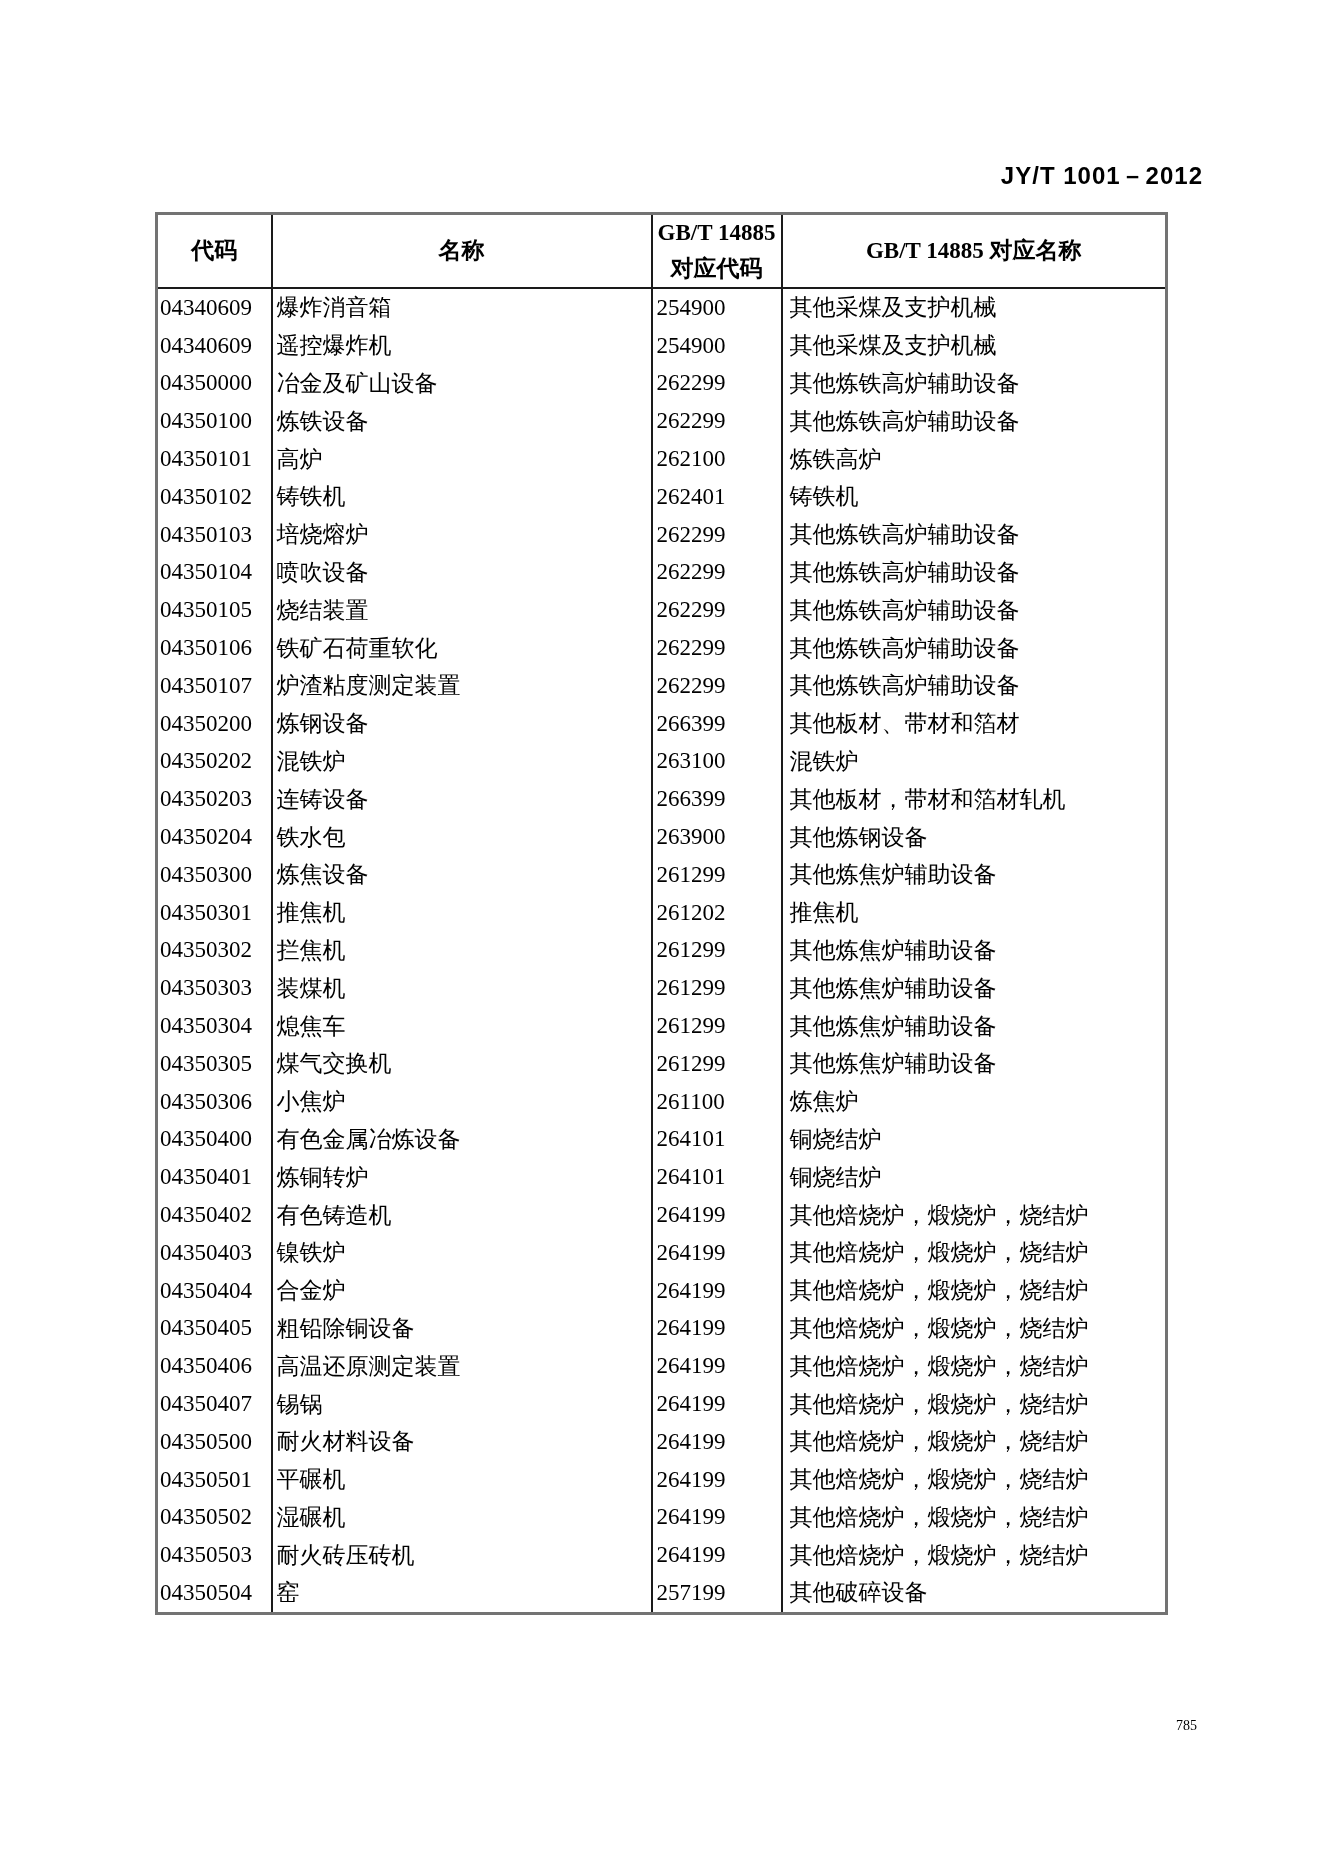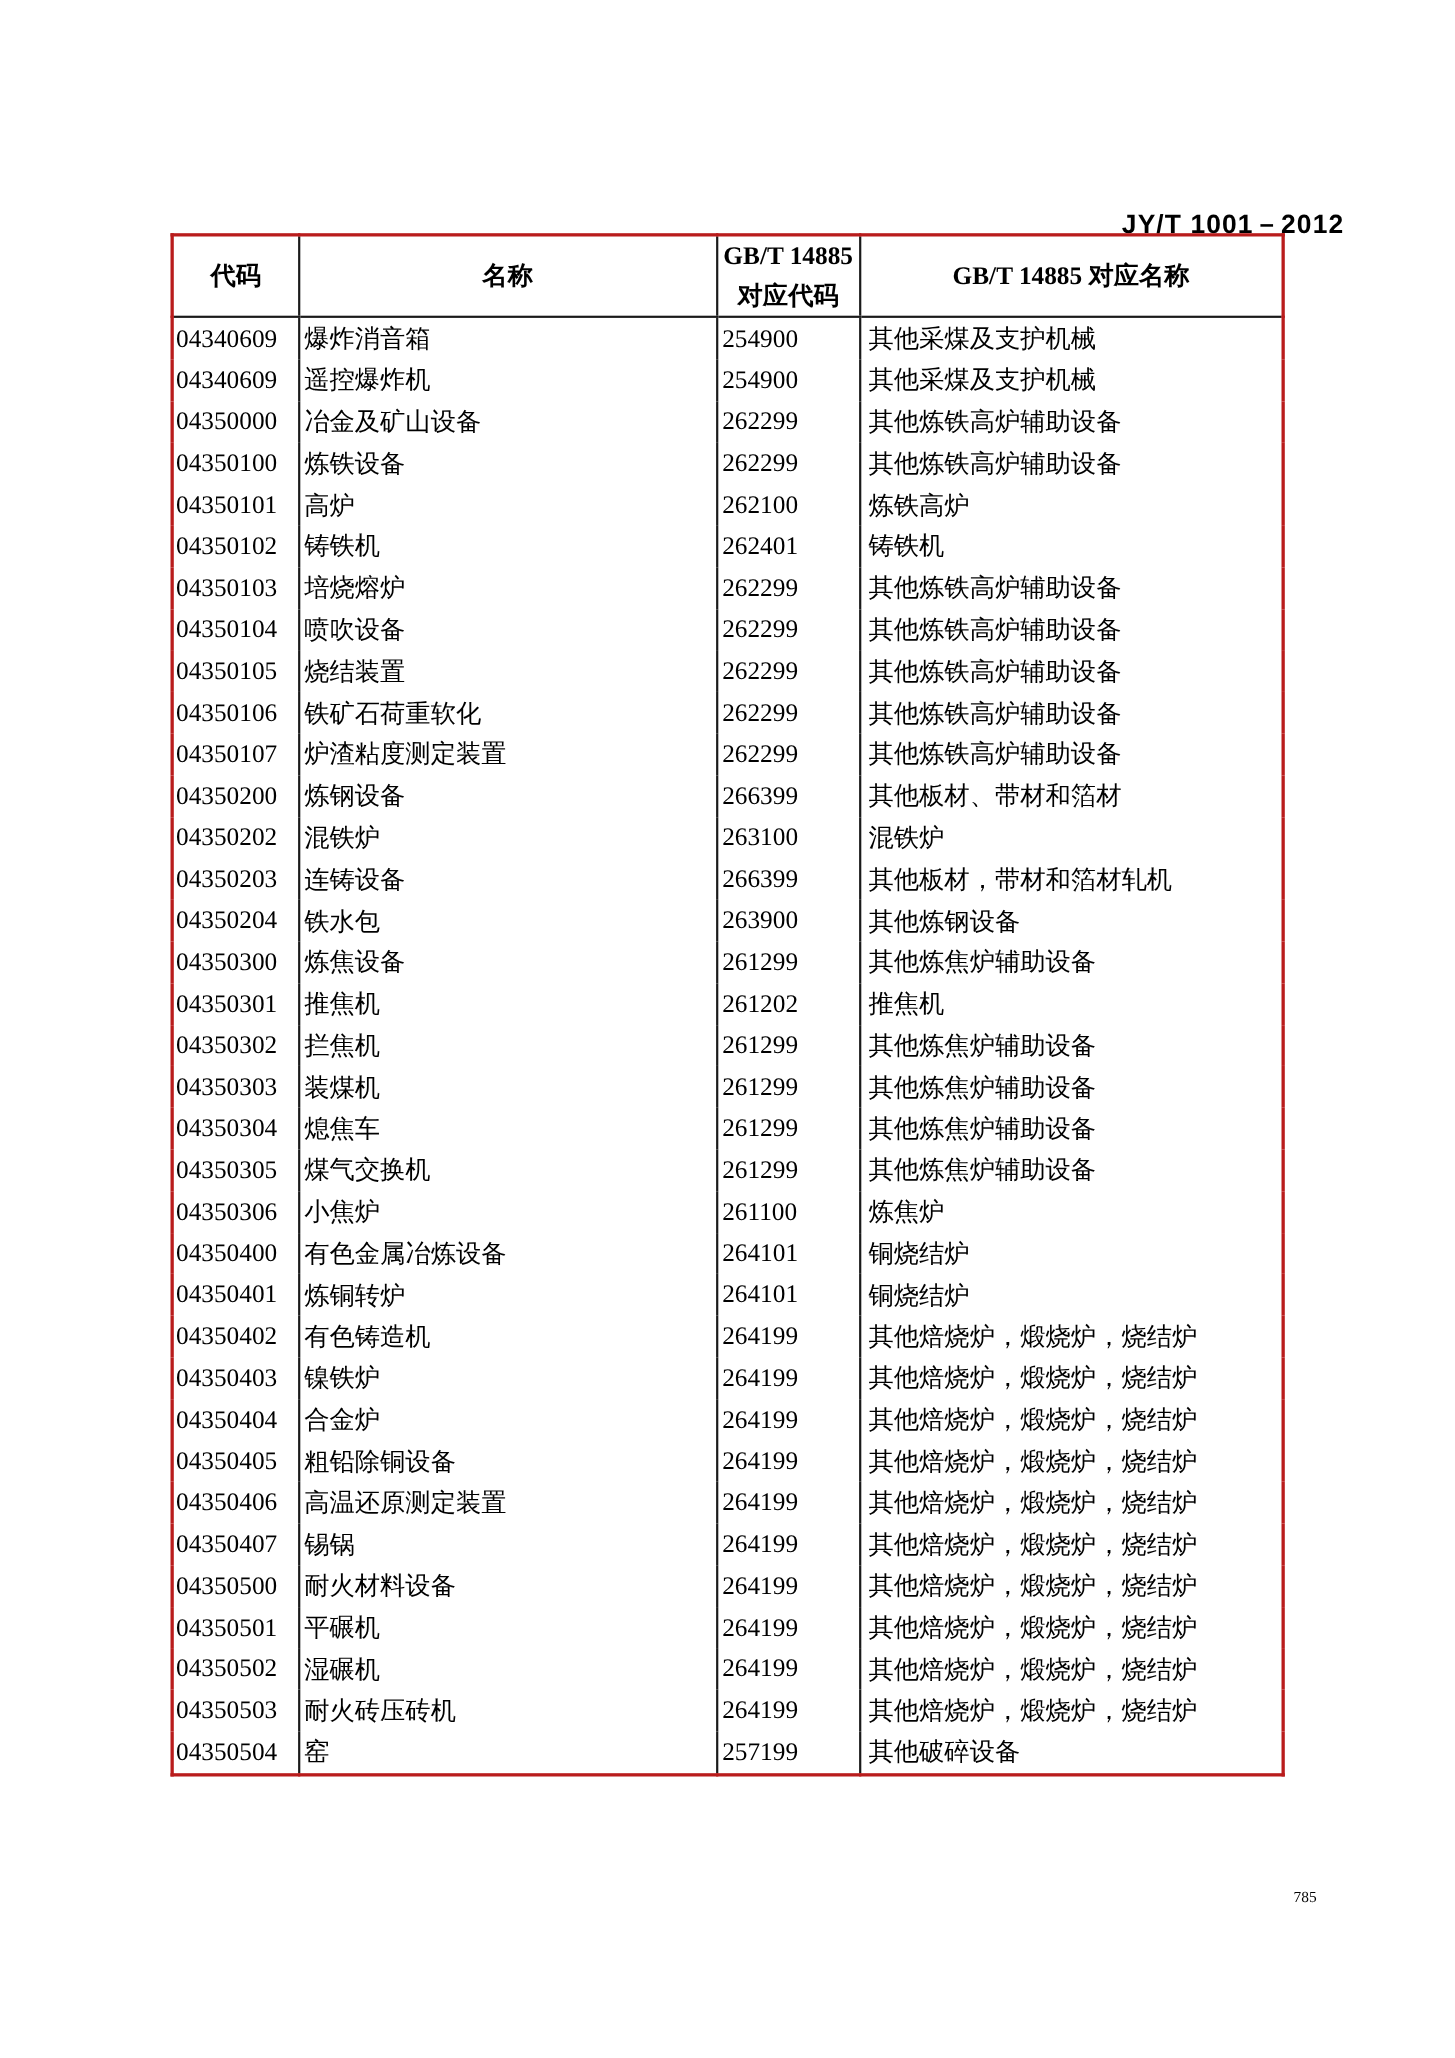--- a/index.html
+++ b/index.html
@@ -12,36 +12,35 @@
     width: 1323px;
     height: 1871px;
     background: #ffffff;
     color: #000000;
     font-family: "Liberation Serif", "DejaVu Serif", serif;
     overflow: hidden;
   }
   .doc-title {
     position: absolute;
     top: 160px;
-    right: 101px;
+    right: 120px;
     font-family: "Liberation Sans", "DejaVu Sans", sans-serif;
     font-size: 24px;
     font-weight: 600;
     letter-spacing: 1px;
     white-space: nowrap;
-    margin-top: 28px;
   }
   .std-table {
     position: absolute;
     left: 155px;
     top: 212px;
     width: 1010px;
     border-collapse: collapse;
     table-layout: fixed;
-    border: 3px solid #b91c1c;
+    border: 3px solid #737373;
   }
   .std-table col.c1 { width: 115px; }
   .std-table col.c2 { width: 380px; }
   .std-table col.c3 { width: 130px; }
   .std-table col.c4 { width: 385px; }
   .std-table th {
     border-left: 2px solid #1a1a1a;
     border-bottom: 2px solid #1a1a1a;
     height: 72px;
     font-size: 23px;

